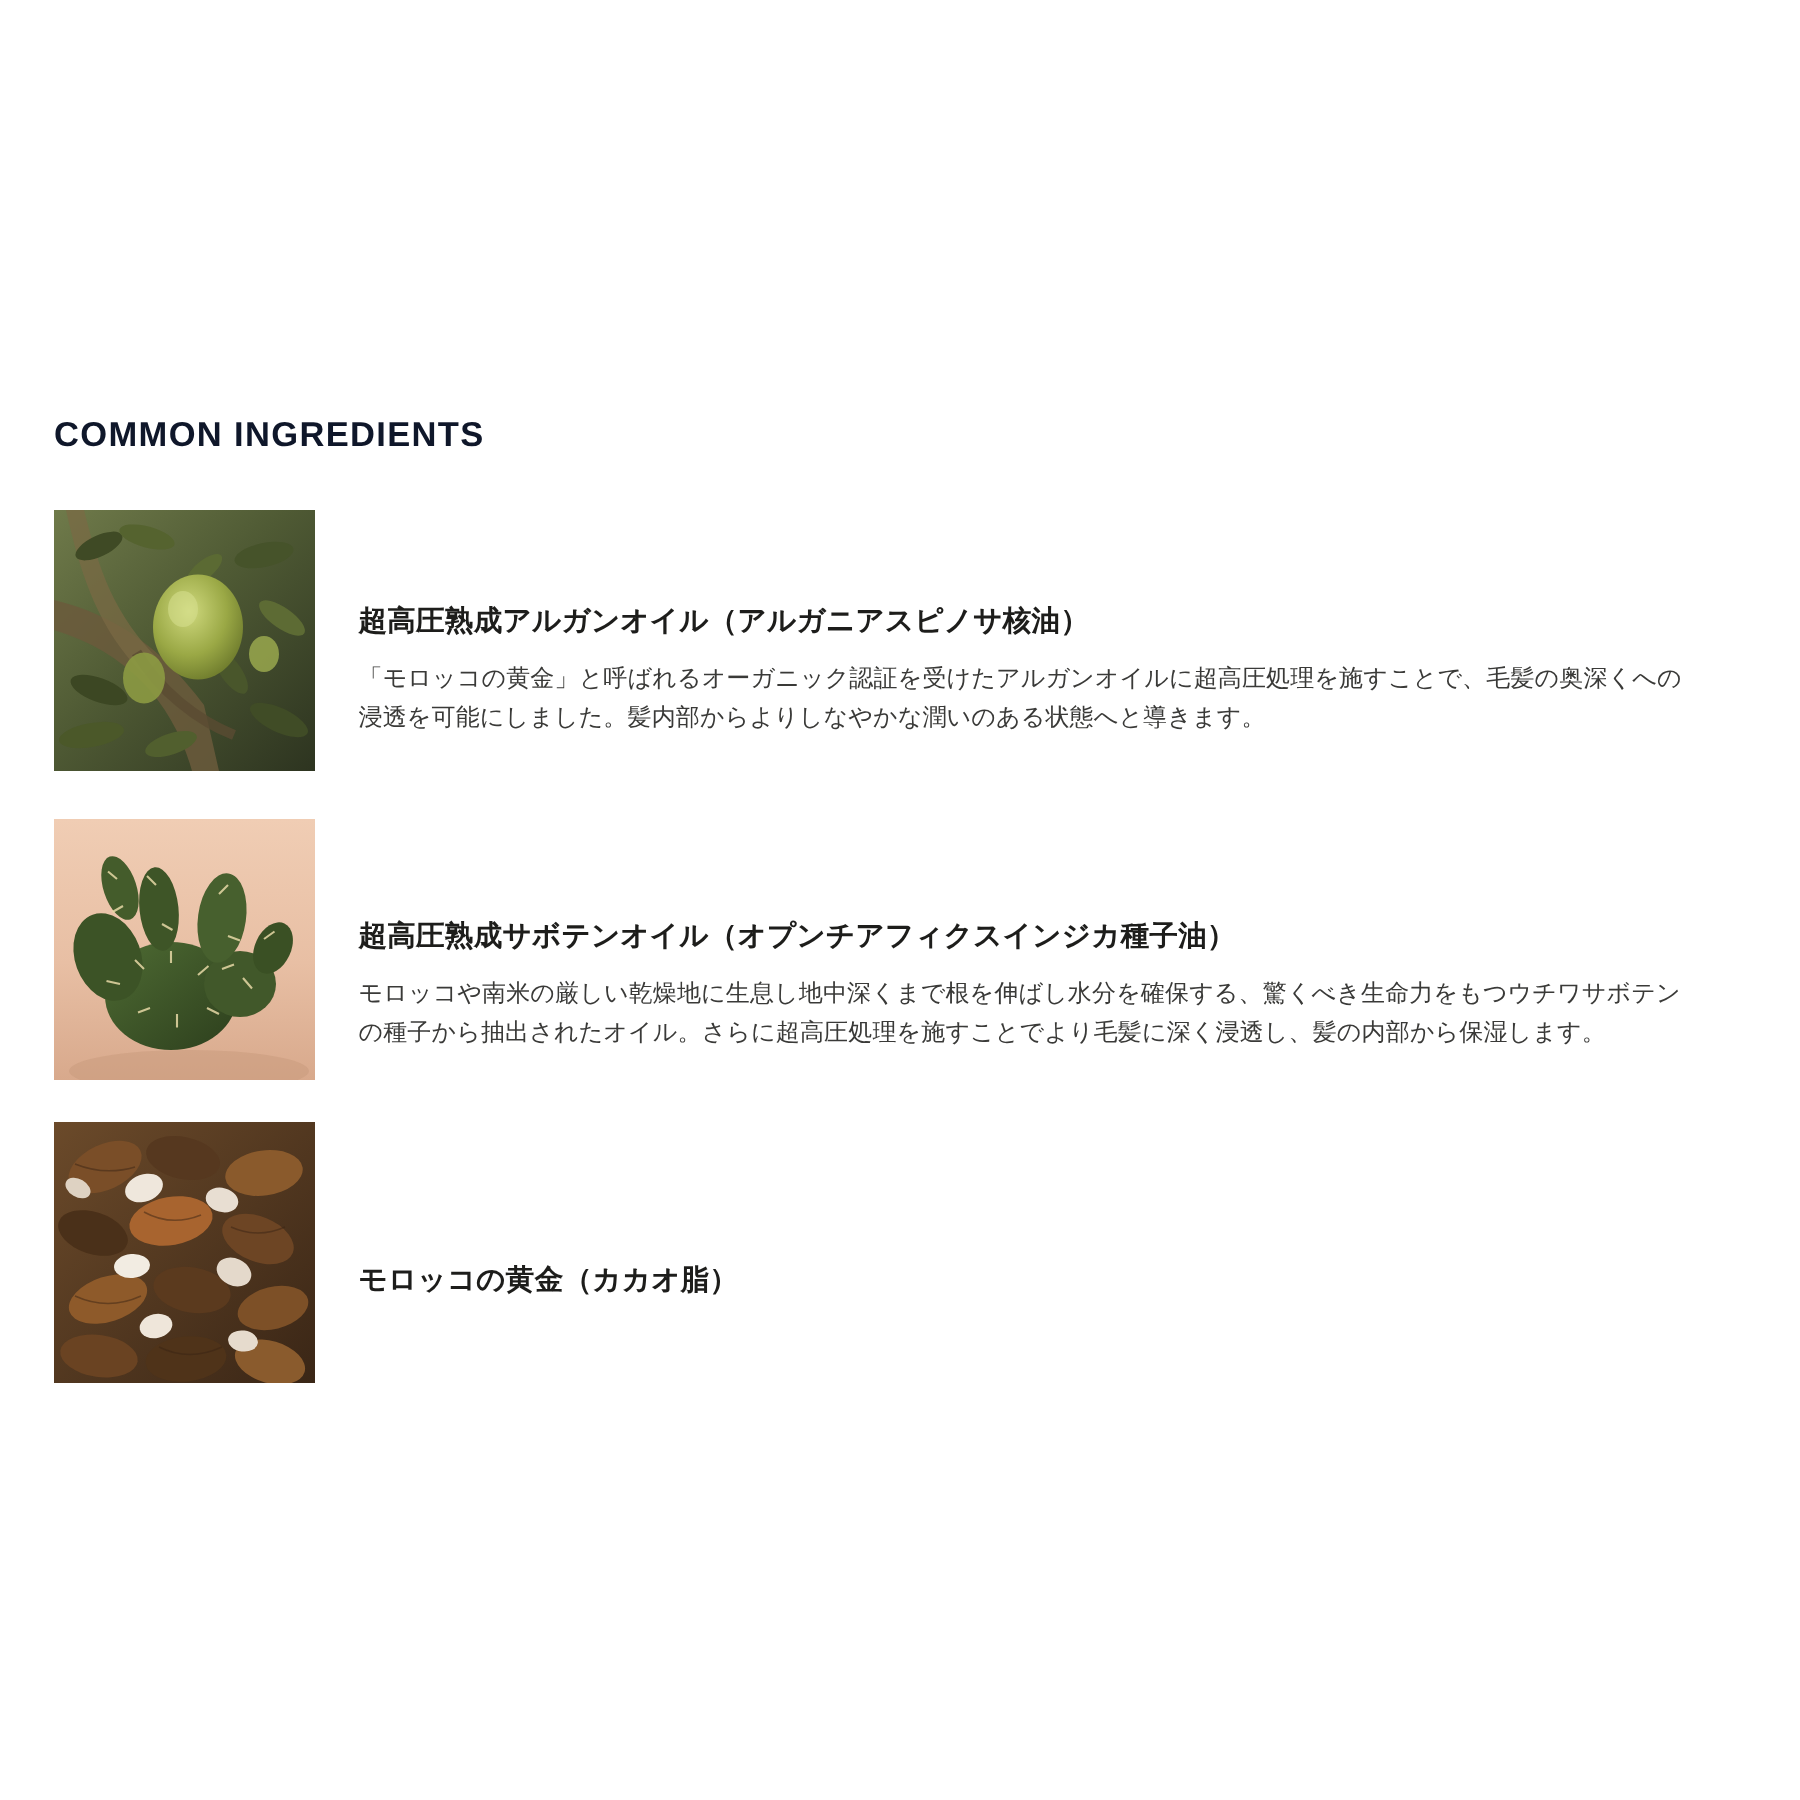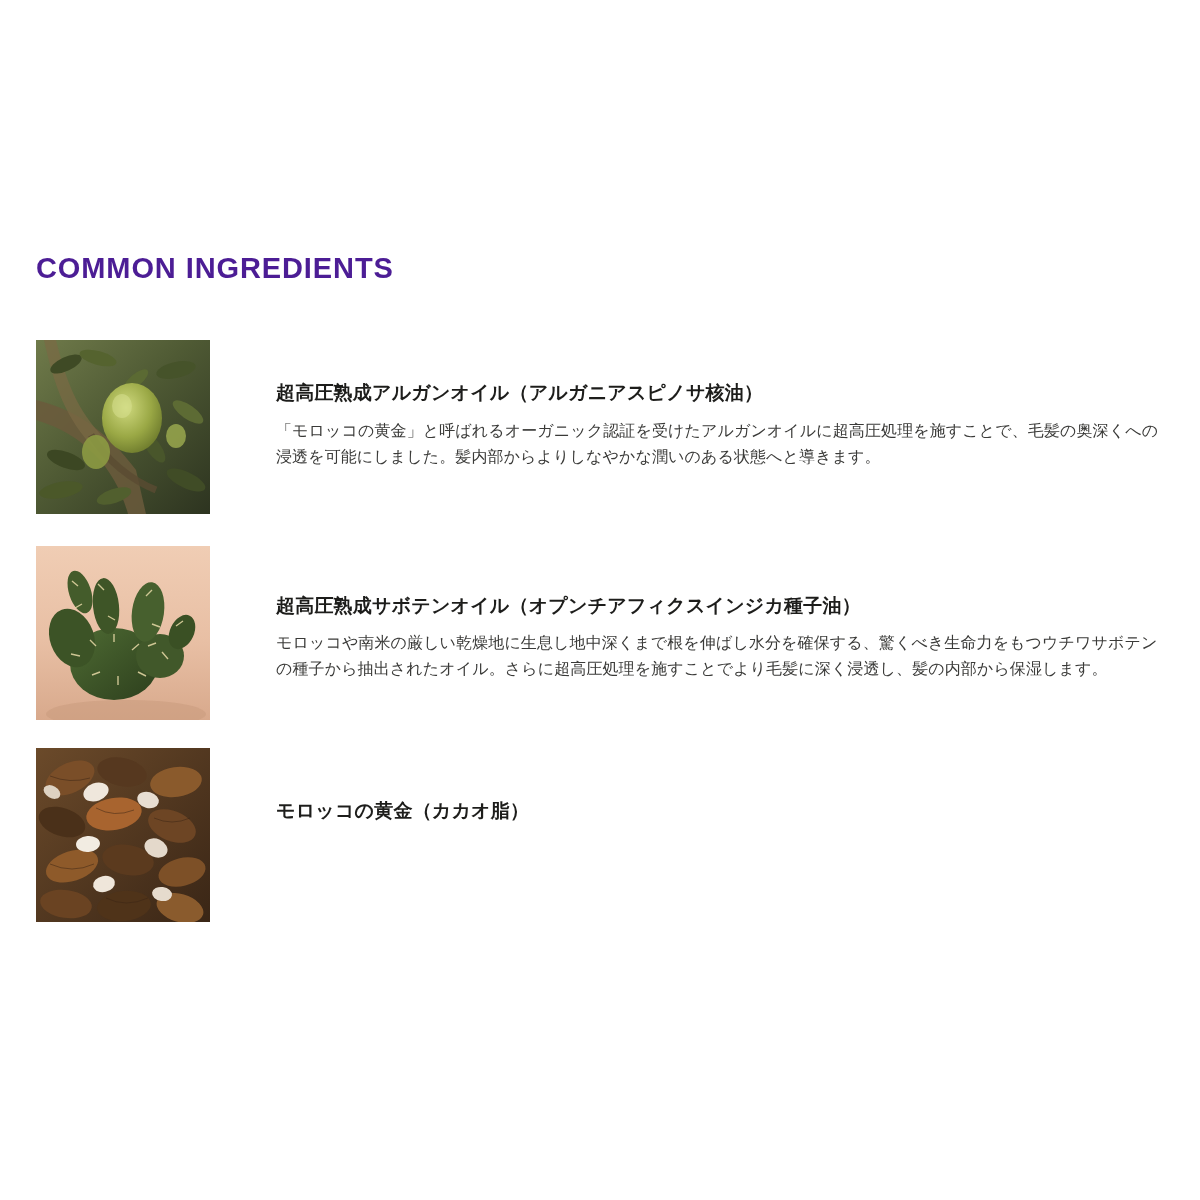--- a/index.html
+++ b/index.html
@@ -18,38 +18,37 @@
   .page {
     position: absolute;
     left: 0;
     top: 0;
     width: 1200px;
     height: 1200px;
   }
   .section-title {
     position: absolute;
     left: 36px;
-    top: 252px;
-    font-size: 29px;
+    top: 276px;
+    font-size: 23px;
     font-weight: bold;
     letter-spacing: 0.9px;
-    color: #4c1d95;
+    color: #0f172a;
   }
   .ingredient-list {
     position: absolute;
     left: 36px;
     top: 340px;
     width: 1130px;
   }
   .ingredient {
     position: relative;
     display: flex;
-    align-items: flex-start;
+    align-items: center;
     margin-bottom: 32px;
-    gap: 37px;
   }
   .thumb {
     width: 174px;
     height: 174px;
     flex: 0 0 174px;
     overflow: hidden;
     position: relative;
   }
   .thumb svg {
     display: block;
@@ -72,21 +71,21 @@
   }
   .ing-desc {
     font-size: 16px;
     color: #3a3a38;
     line-height: 1.62;
     letter-spacing: 0.1px;
     text-align: left;
   }
   
   .ingredient:nth-child(1) .ing-text { padding-top: 40px; }
-  .ingredient:nth-child(2) .ing-text { padding-top: 48px; font-family: Liberation Mono, monospace; }
+  .ingredient:nth-child(2) .ing-text { padding-top: 48px; }
   .ingredient:nth-child(3) .ing-text { padding-top: 50px; }
   .ingredient:nth-child(2) { margin-bottom: 28px; }
 </style>
 </head>
 <body>
 
 <div class="page">
 
   <div class="section-title">COMMON INGREDIENTS</div>
 

